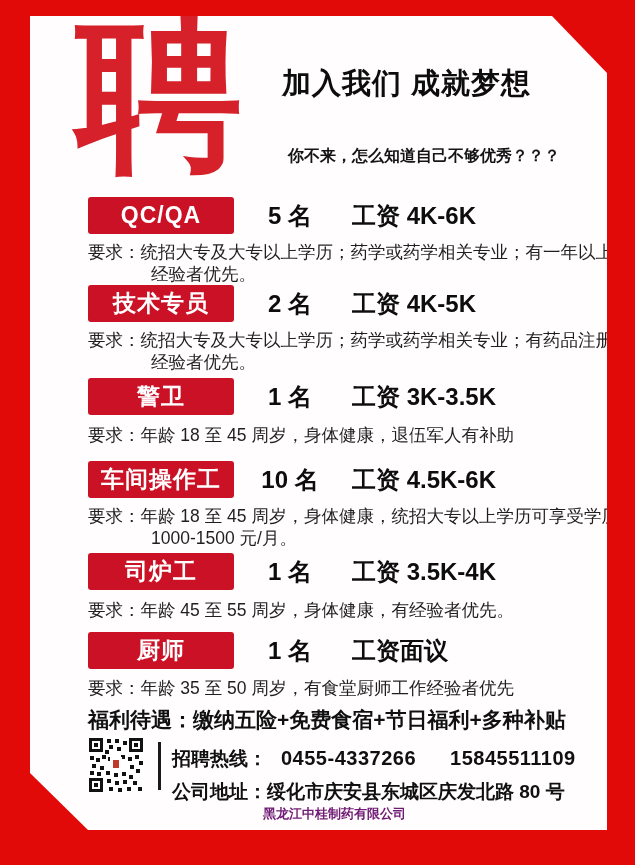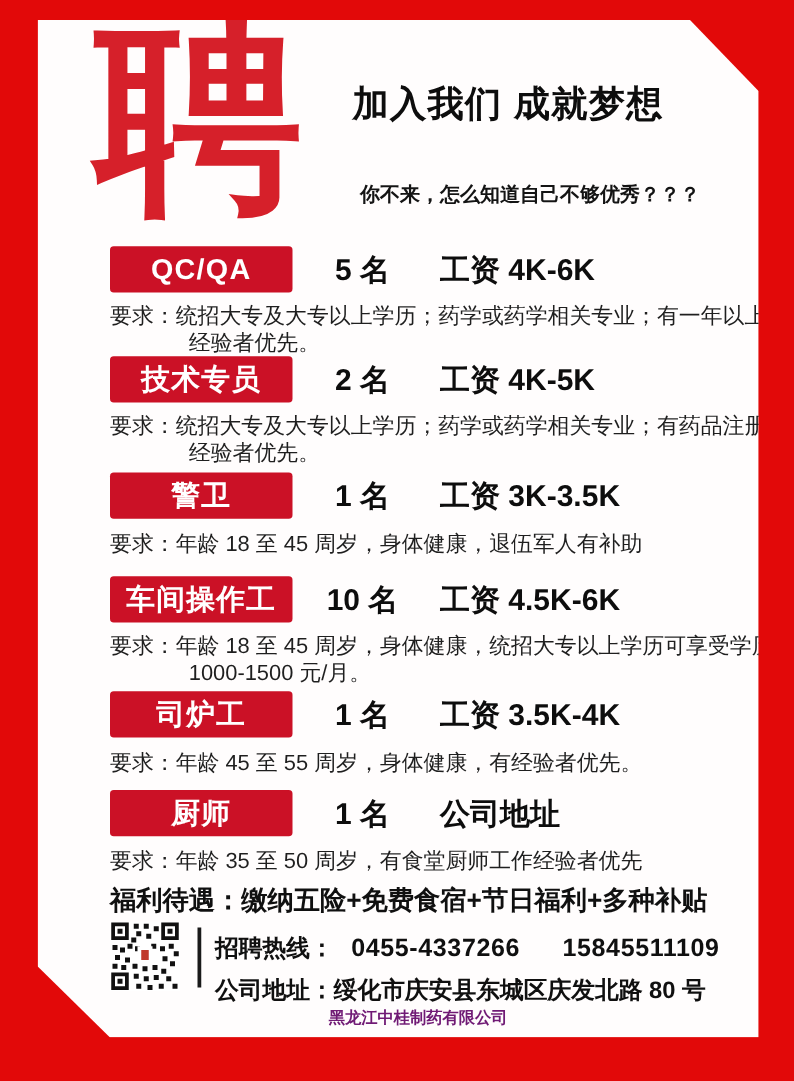--- a/index.html
+++ b/index.html
@@ -128,21 +128,21 @@
         <div class="count">1 名</div>
         <div class="salary">工资 3.5K-4K</div>
       </div>
       <div class="req" style="margin-top:9px">要求：年龄 45 至 55 周岁，身体健康，有经验者优先。</div>
     </section>
 
     <section class="job" style="top:616px">
       <div class="job-row">
         <div class="badge">厨师</div>
         <div class="count">1 名</div>
-        <div class="salary">公司地址</div>
+        <div class="salary">工资面议</div>
       </div>
       <div class="req" style="margin-top:8px">要求：年龄 35 至 50 周岁，有食堂厨师工作经验者优先</div>
     </section>
 
     <div class="benefits">福利待遇：缴纳五险+免费食宿+节日福利+多种补贴</div>
 
     <div class="qr">
       <svg width="56" height="56" viewBox="0 0 56 56" xmlns="http://www.w3.org/2000/svg">
         <rect x="0" y="0" width="56" height="56" fill="#ffffff"></rect>
 

